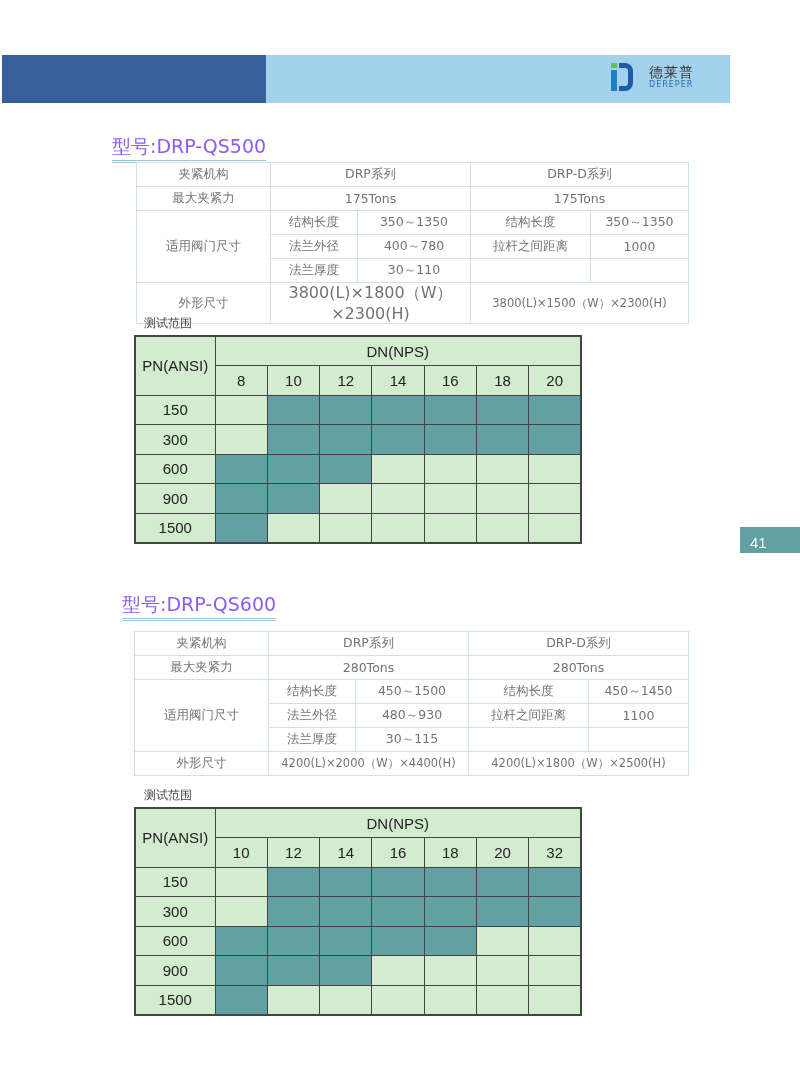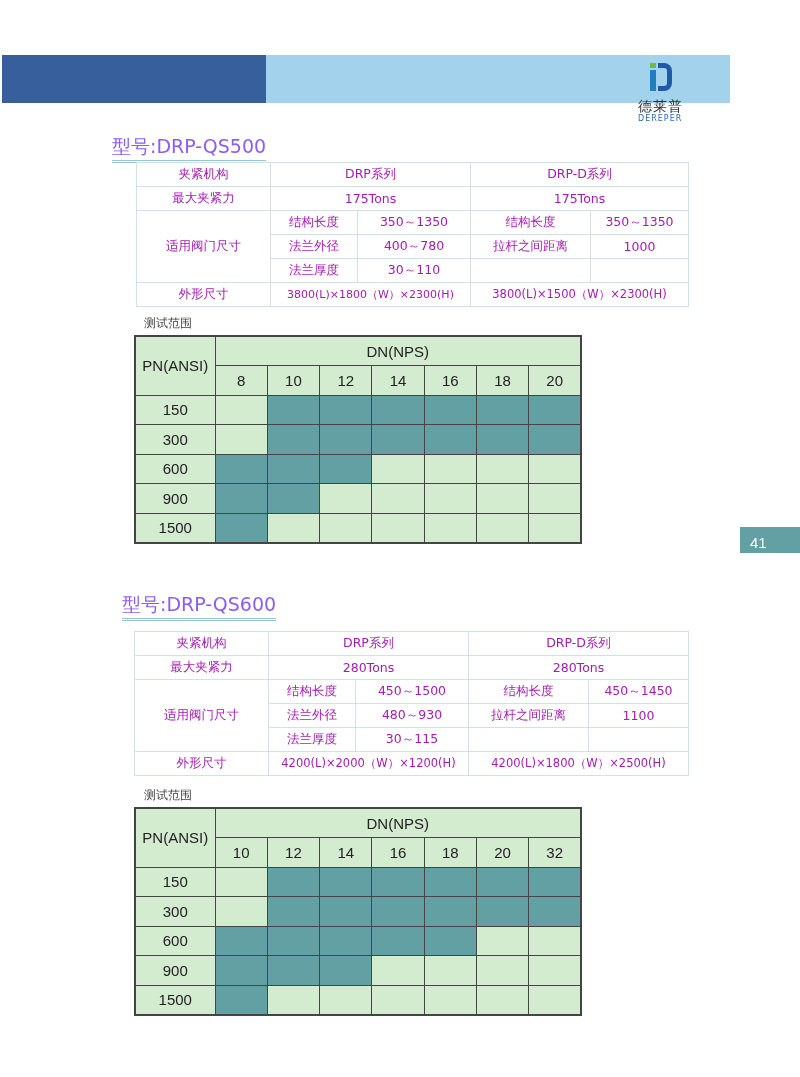--- a/index.html
+++ b/index.html
@@ -1,30 +1,30 @@
 <!DOCTYPE html>
 <html><head>
 <meta charset="utf-8">
 <style>
   * { box-sizing: border-box; margin: 0; padding: 0; }
   body { width: 800px; height: 1077px; background: #fff; position: relative; font-family: "DejaVu Sans", "Liberation Sans", sans-serif; color: #333; overflow: hidden; }
   .banner { position: absolute; left: 2px; top: 55px; width: 728px; height: 48px; background: #a2d2ec; }
   .banner-dark { position: absolute; left: 0; top: 0; width: 264px; height: 48px; background: #365f9c; }
-  .logo { position: absolute; left: 636px; top: 8px; display: flex; align-items: center; gap: 8px; flex-direction: column; }
+  .logo { position: absolute; left: 609px; top: 8px; display: flex; align-items: center; gap: 16px; }
   .logo-mark { width: 22px; height: 28px; position: relative; }
   .logo-mark .g { position: absolute; left: 0; top: 0; width: 6px; height: 5px; background: #6cc04a; }
   .logo-mark .b1 { position: absolute; left: 0; top: 7px; width: 6px; height: 21px; background: #1e7fc2; }
   .logo-mark .b2 { position: absolute; left: 8px; top: 0; width: 14px; height: 28px; border: 5px solid #1e5aa8; border-left: none; border-radius: 0 8px 8px 0; }
   .logo-text { display: flex; flex-direction: column; line-height: 1; }
   .logo-cn { font-size: 14px; color: #333; letter-spacing: 1px; }
   .logo-en { font-size: 8px; color: #2b6cb0; letter-spacing: 1px; margin-top: 2px; }
 
   .model-title { position: absolute; font-size: 19px; color: #8b5cf6; padding-bottom: 0; border-bottom: 3px double #9cc3d6; }
   .spec { position: absolute; border-collapse: collapse; border: 1.5px solid #9cc3d6; font-size: 12.5px; }
-  .spec td { border: 1px solid #cfe2ea; text-align: center; height: 24px; padding: 0 4px; color: #a21caf; }
+  .spec td { border: 1px solid #cfe2ea; text-align: center; height: 24px; padding: 0 4px; color: #737373; }
   .section-label { position: absolute; font-size: 12px; color: #444; margin-left: 10px; }
   .grid { position: absolute; border-collapse: collapse; border: 2px solid #444; font-family: "Liberation Sans", sans-serif; }
   .grid td { border: 1px solid #444; text-align: center; font-size: 15px; color: #222; height: 29.5px; width: 52.3px; background: #d3ebcf; }
   .grid td.hdr { background: #d3ebcf; }
   .grid td.on { background: #63a0a3; }
   .grid td.pn { width: 80px; }
   .page-tab { position: absolute; left: 740px; top: 527px; width: 60px; height: 26px; background: #63a0a3; color: #fff; font-size: 15px; line-height: 32px; padding-left: 10px; font-family: "Liberation Sans", sans-serif; }
 </style>
 </head>
 <body>
@@ -71,21 +71,21 @@
     <td>1000</td>
   </tr>
   <tr>
     <td>法兰厚度</td>
     <td>30～110</td>
     <td></td>
     <td></td>
   </tr>
   <tr>
     <td>外形尺寸</td>
-    <td colspan="2" style="font-size:11px">3800(L)×1800（W）×2300(H)</td>
+    <td colspan="2" style="font-size:16px">3800(L)×1800（W）×2300(H)</td>
     <td colspan="2" style="font-size:11.5px">3800(L)×1500（W）×2300(H)</td>
   </tr>
 </tbody>
   </table>
 <div class="section-label" style="left:134px; top:315px;">测试范围</div>
 <table class="grid" style="left:134px; top:335px;">
   <tbody>
       <tr>
     <td rowspan="2" class="hdr pn">PN(ANSI)</td>
     <td colspan="7" class="hdr">DN(NPS)</td>
@@ -181,21 +181,21 @@
     <td>1100</td>
   </tr>
   <tr>
     <td>法兰厚度</td>
     <td>30～115</td>
     <td></td>
     <td></td>
   </tr>
   <tr>
     <td>外形尺寸</td>
-    <td colspan="2" style="font-size:11.5px">4200(L)×2000（W）×1200(H)</td>
+    <td colspan="2" style="font-size:11.5px">4200(L)×2000（W）×4400(H)</td>
     <td colspan="2" style="font-size:11.5px">4200(L)×1800（W）×2500(H)</td>
   </tr>
 </tbody>
   </table>
 <div class="section-label" style="left:134px; top:787px;">测试范围</div>
 <table class="grid" style="left:134px; top:807px;">
   <tbody>
       <tr>
     <td rowspan="2" class="hdr pn">PN(ANSI)</td>
     <td colspan="7" class="hdr">DN(NPS)</td>

